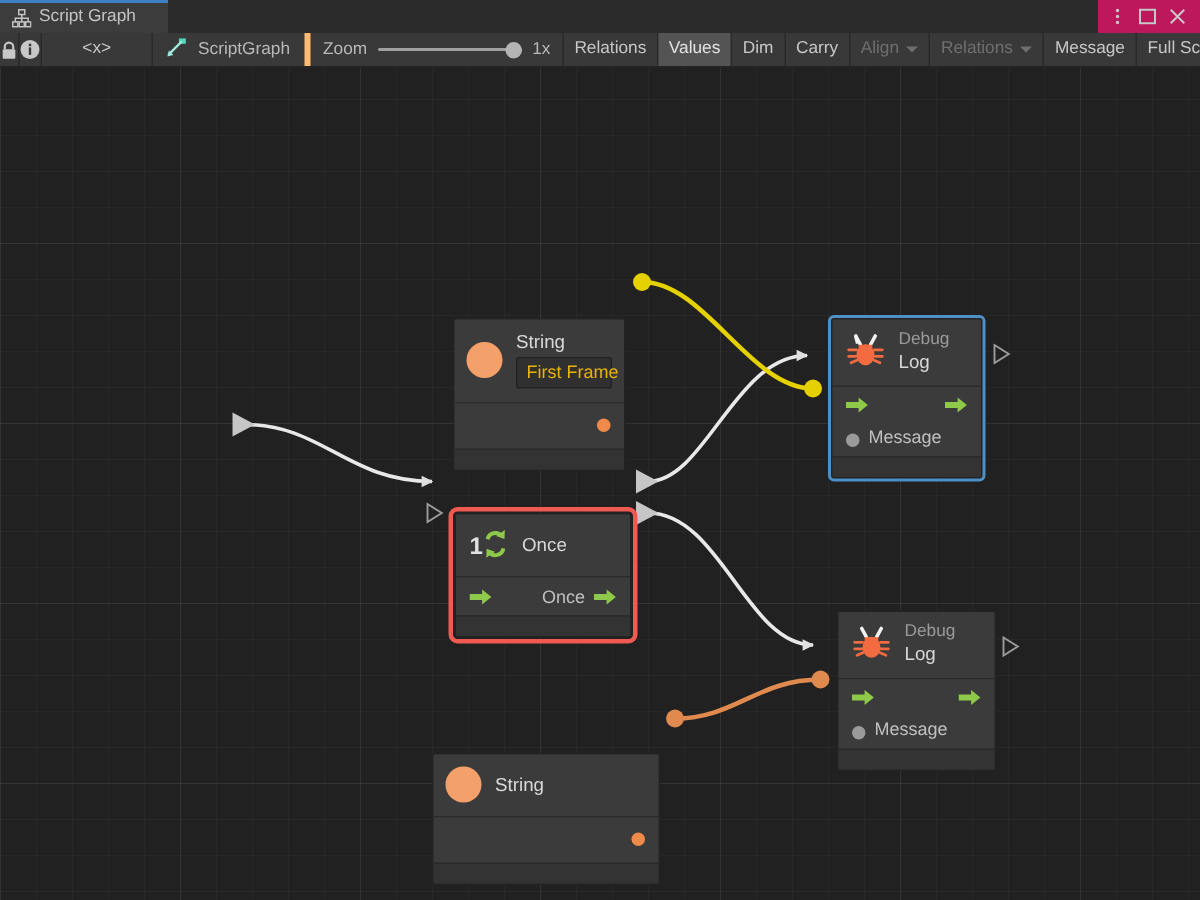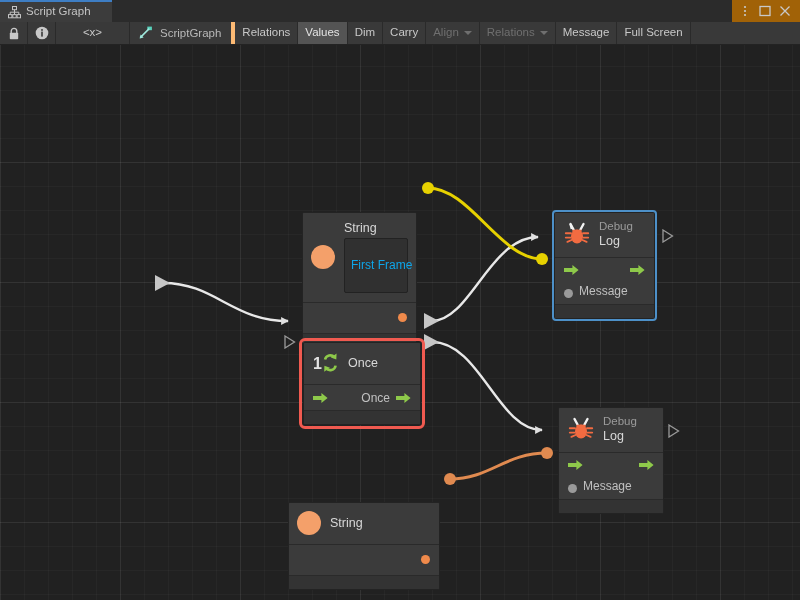--- a/index.html
+++ b/index.html
@@ -15,21 +15,21 @@
   #app {
     position: relative;
     width: 800px; height: 600px;
     background: #1e1e1e;
   }
 
   
   .tabbar {
     position: absolute; left: 0; top: 0;
     width: 800px; height: 22px;
-    background: #a16207;
+    background: #be185d;
     display: flex; align-items: stretch;
   }
   .tab {
     position: relative;
     display: flex; align-items: center;
     gap: 5px;
     padding: 0 12px 0 8px;
     background: #3c3c3c;
     color: #c4c4c4;
     font-size: 11.5px;
@@ -177,23 +177,23 @@
   .dot {
     width: 9px; height: 9px; border-radius: 50%;
     background: #9a9a9a; display: block; flex: 0 0 9px;
   }
   .dot.orange { background: #f08a4b; }
 
   .val-field {
     background: #303030;
     border: 1px solid #222;
     border-radius: 2px;
-    color: #0ea5e9;
+    color: #eab308;
     font-size: 12px;
-    padding: 19px 6px;
+    padding: 2px 6px;
     line-height: 1.25;
     white-space: nowrap;
   }
 
   .big-dot {
     width: 24px; height: 24px; border-radius: 50%;
     background: #f4a06a; flex: 0 0 24px; display: block;
   }
 
   
@@ -264,20 +264,28 @@
       <span>
         <svg viewBox="0 0 14 13" width="14" height="13">
           <rect x="8.3" y="0.6" width="4.6" height="3.6" fill="#58d2bc"></rect>
           <path d="M1.2 11.6 L10.2 2.6" stroke="#9fe8dc" stroke-width="1.5" fill="none"></path>
           <path d="M0.6 12.6 L4.6 11.6 L1.6 8.6 Z" fill="#9fe8dc"></path>
         </svg>
       </span>
       <span class="bc-label">ScriptGraph</span>
     </div>
 
+    <div class="tb-zoom">
+      <span class="zoom-label">Zoom</span>
+      <span class="zoom-slider">
+        <span class="zoom-track"></span>
+        <span class="zoom-knob"></span>
+      </span>
+      <span class="zoom-value">1x</span>
+    </div>
 
     <div class="tb-btn">
       <span>Relations</span>
     </div>
     <div class="tb-btn active">
       <span>Values</span>
     </div>
     <div class="tb-btn">
       <span>Dim</span>
     </div>

